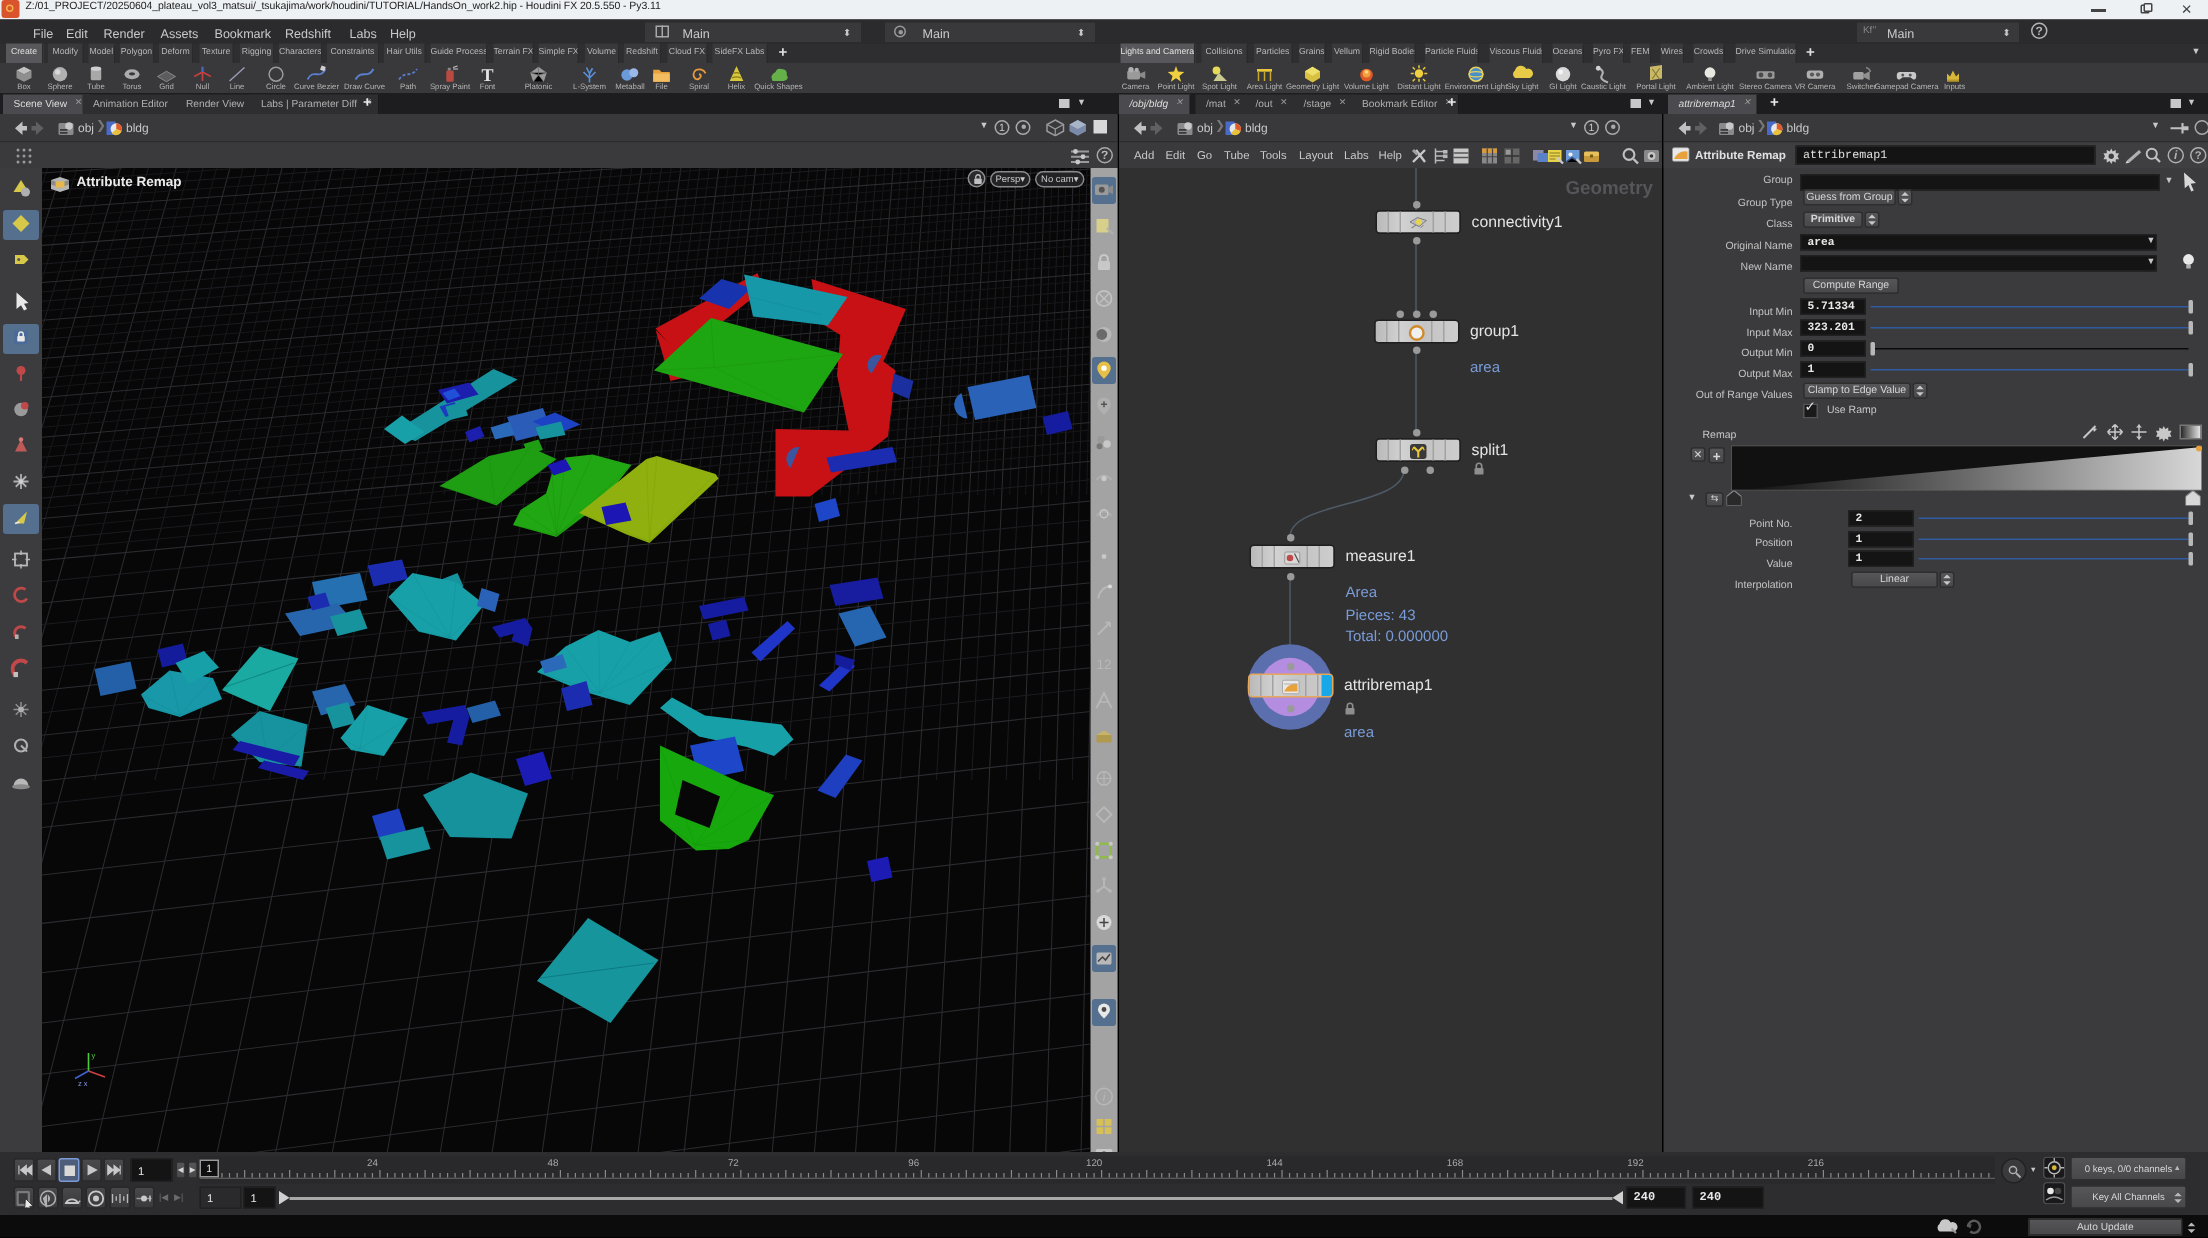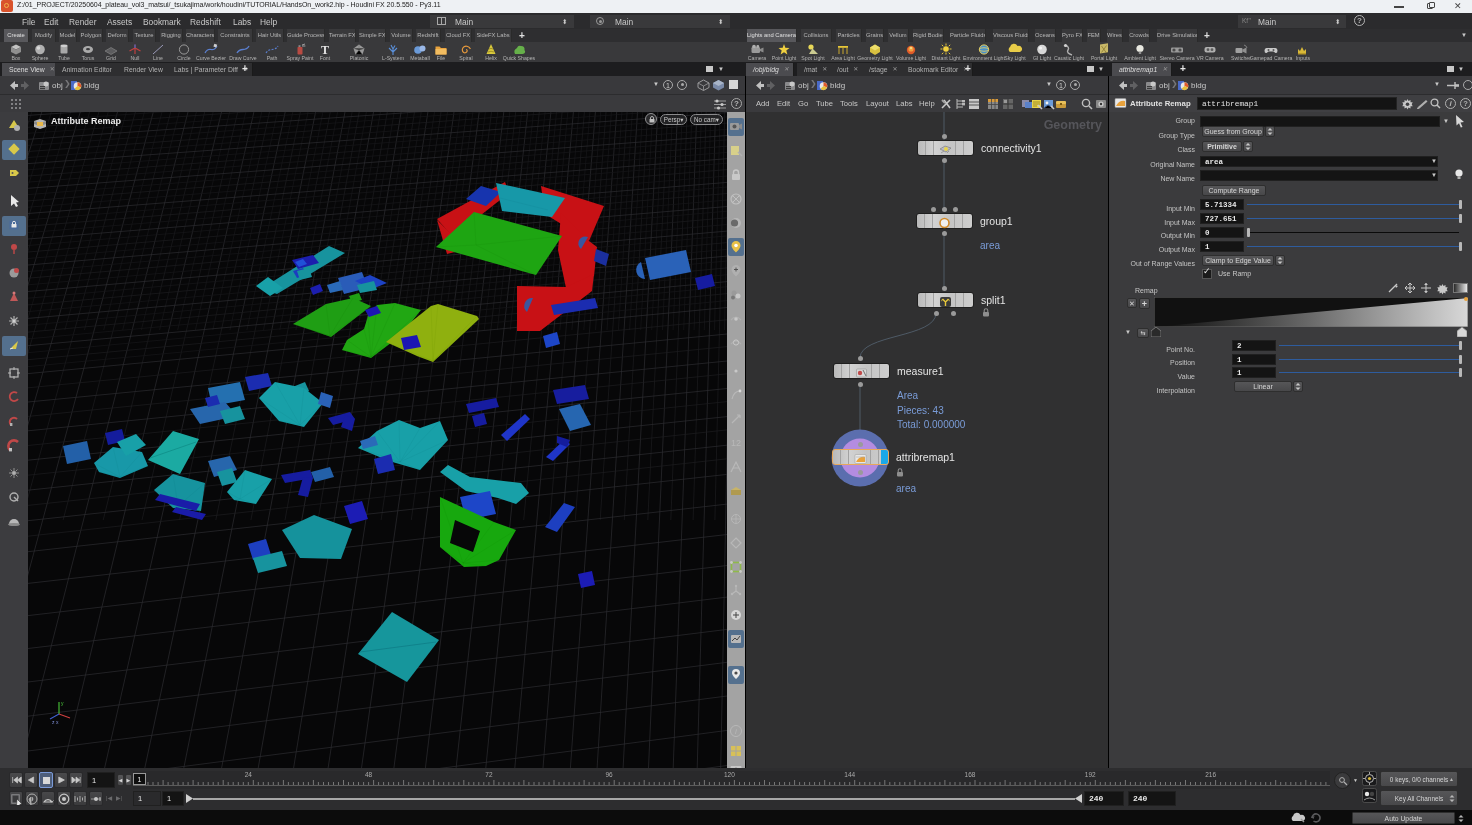--- a/index.html
+++ b/index.html
@@ -1286,21 +1286,21 @@
         <rect x="4.5" y="8.4" width="3" height="2.6" fill="#b0b0b0"></rect>
       </svg>
 <div class="hbtn" style="left:93px;top:108.5px;width:64px;height:11px;line-height:10px;">Compute Range</div>
 <div class="plabel" style="left:0;top:128.5px;width:86px;">Input Min</div>
 <div class="field" style="left:91px;top:123px;width:44px;height:11px;">5.71334</div>
 <div class="slider" style="left:138px;top:123px;width:216px;">
         <div class="line" style="background:#2e5c9e;"></div>
         <div class="hdl" style="left:212px;"></div>
       </div>
 <div class="plabel" style="left:0;top:142.5px;width:86px;">Input Max</div>
-<div class="field" style="left:91px;top:137px;width:44px;height:11px;">727.651</div>
+<div class="field" style="left:91px;top:137px;width:44px;height:11px;">323.201</div>
 <div class="slider" style="left:138px;top:137px;width:216px;">
         <div class="line" style="background:#2e5c9e;"></div>
         <div class="hdl" style="left:212px;"></div>
       </div>
 <div class="plabel" style="left:0;top:156px;width:86px;">Output Min</div>
 <div class="field" style="left:91px;top:150.5px;width:44px;height:11px;">0</div>
 <div class="slider" style="left:138px;top:150.5px;width:216px;">
         <div class="line" style="background:#0a0a0a;"></div>
         <div class="hdl" style="left:0px;"></div>
       </div>

